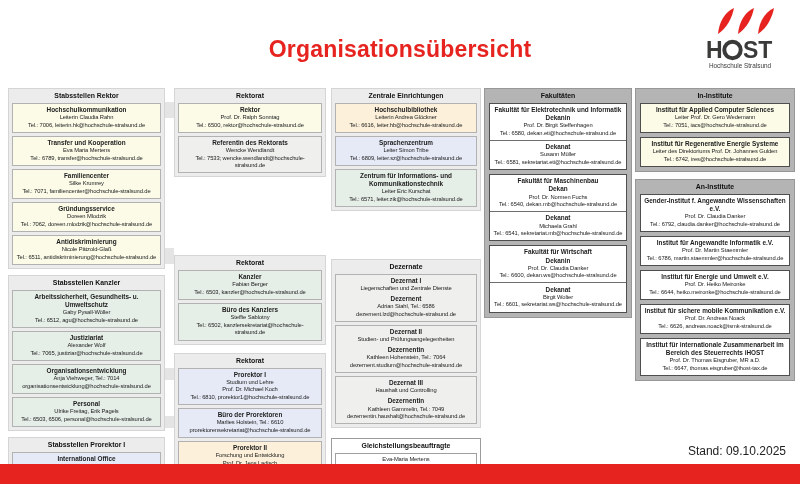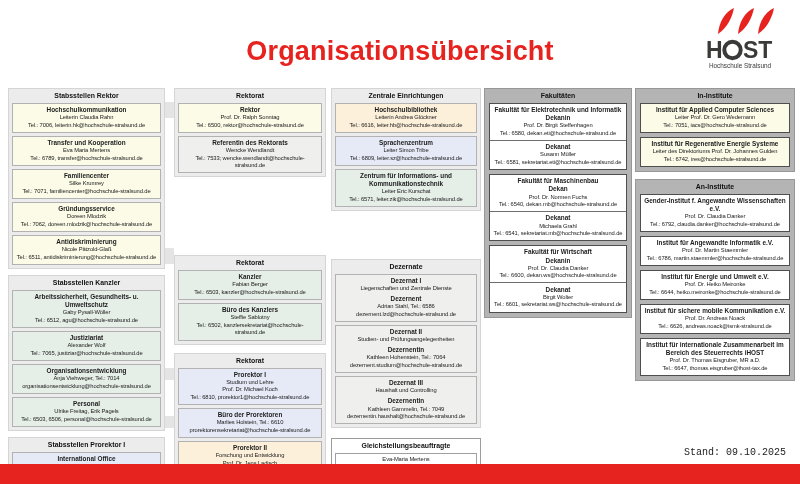--- a/index.html
+++ b/index.html
@@ -3,24 +3,24 @@
 <meta charset="utf-8">
 <style>
   html,body{margin:0;padding:0;}
   body{
     width:800px;height:484px;position:relative;overflow:hidden;
     background:#ffffff;font-family:"Liberation Sans",sans-serif;
     -webkit-font-smoothing:antialiased;
   }
   .title{
     position:absolute;top:36px;left:0;right:0;text-align:center;
-    font-size:27px;font-weight:800;color:#e6231f;letter-spacing:.2px;
+    font-size:23px;font-weight:800;color:#e6231f;letter-spacing:.2px;
   }
   .logo{position:absolute;top:6px;right:12px;width:96px;height:66px;}
-  .stand{position:absolute;right:14px;bottom:26px;font-size:10px;color:#222;font-family:Liberation Mono, monospace;}
+  .stand{position:absolute;right:14px;bottom:26px;font-size:12px;color:#222;}
   .footer-bar{position:absolute;left:0;right:0;bottom:0;height:20px;background:#e6231f;}
 
   .chart{position:absolute;inset:0;}
   .col{position:absolute;top:88px;display:flex;flex-direction:column;}
   .col1{left:8px;width:157px;}
   .col2{left:174px;width:152px;}
   .col3{left:331px;width:150px;}
   .col4{left:484px;width:148px;}
   .col5{left:635px;width:160px;}
 

